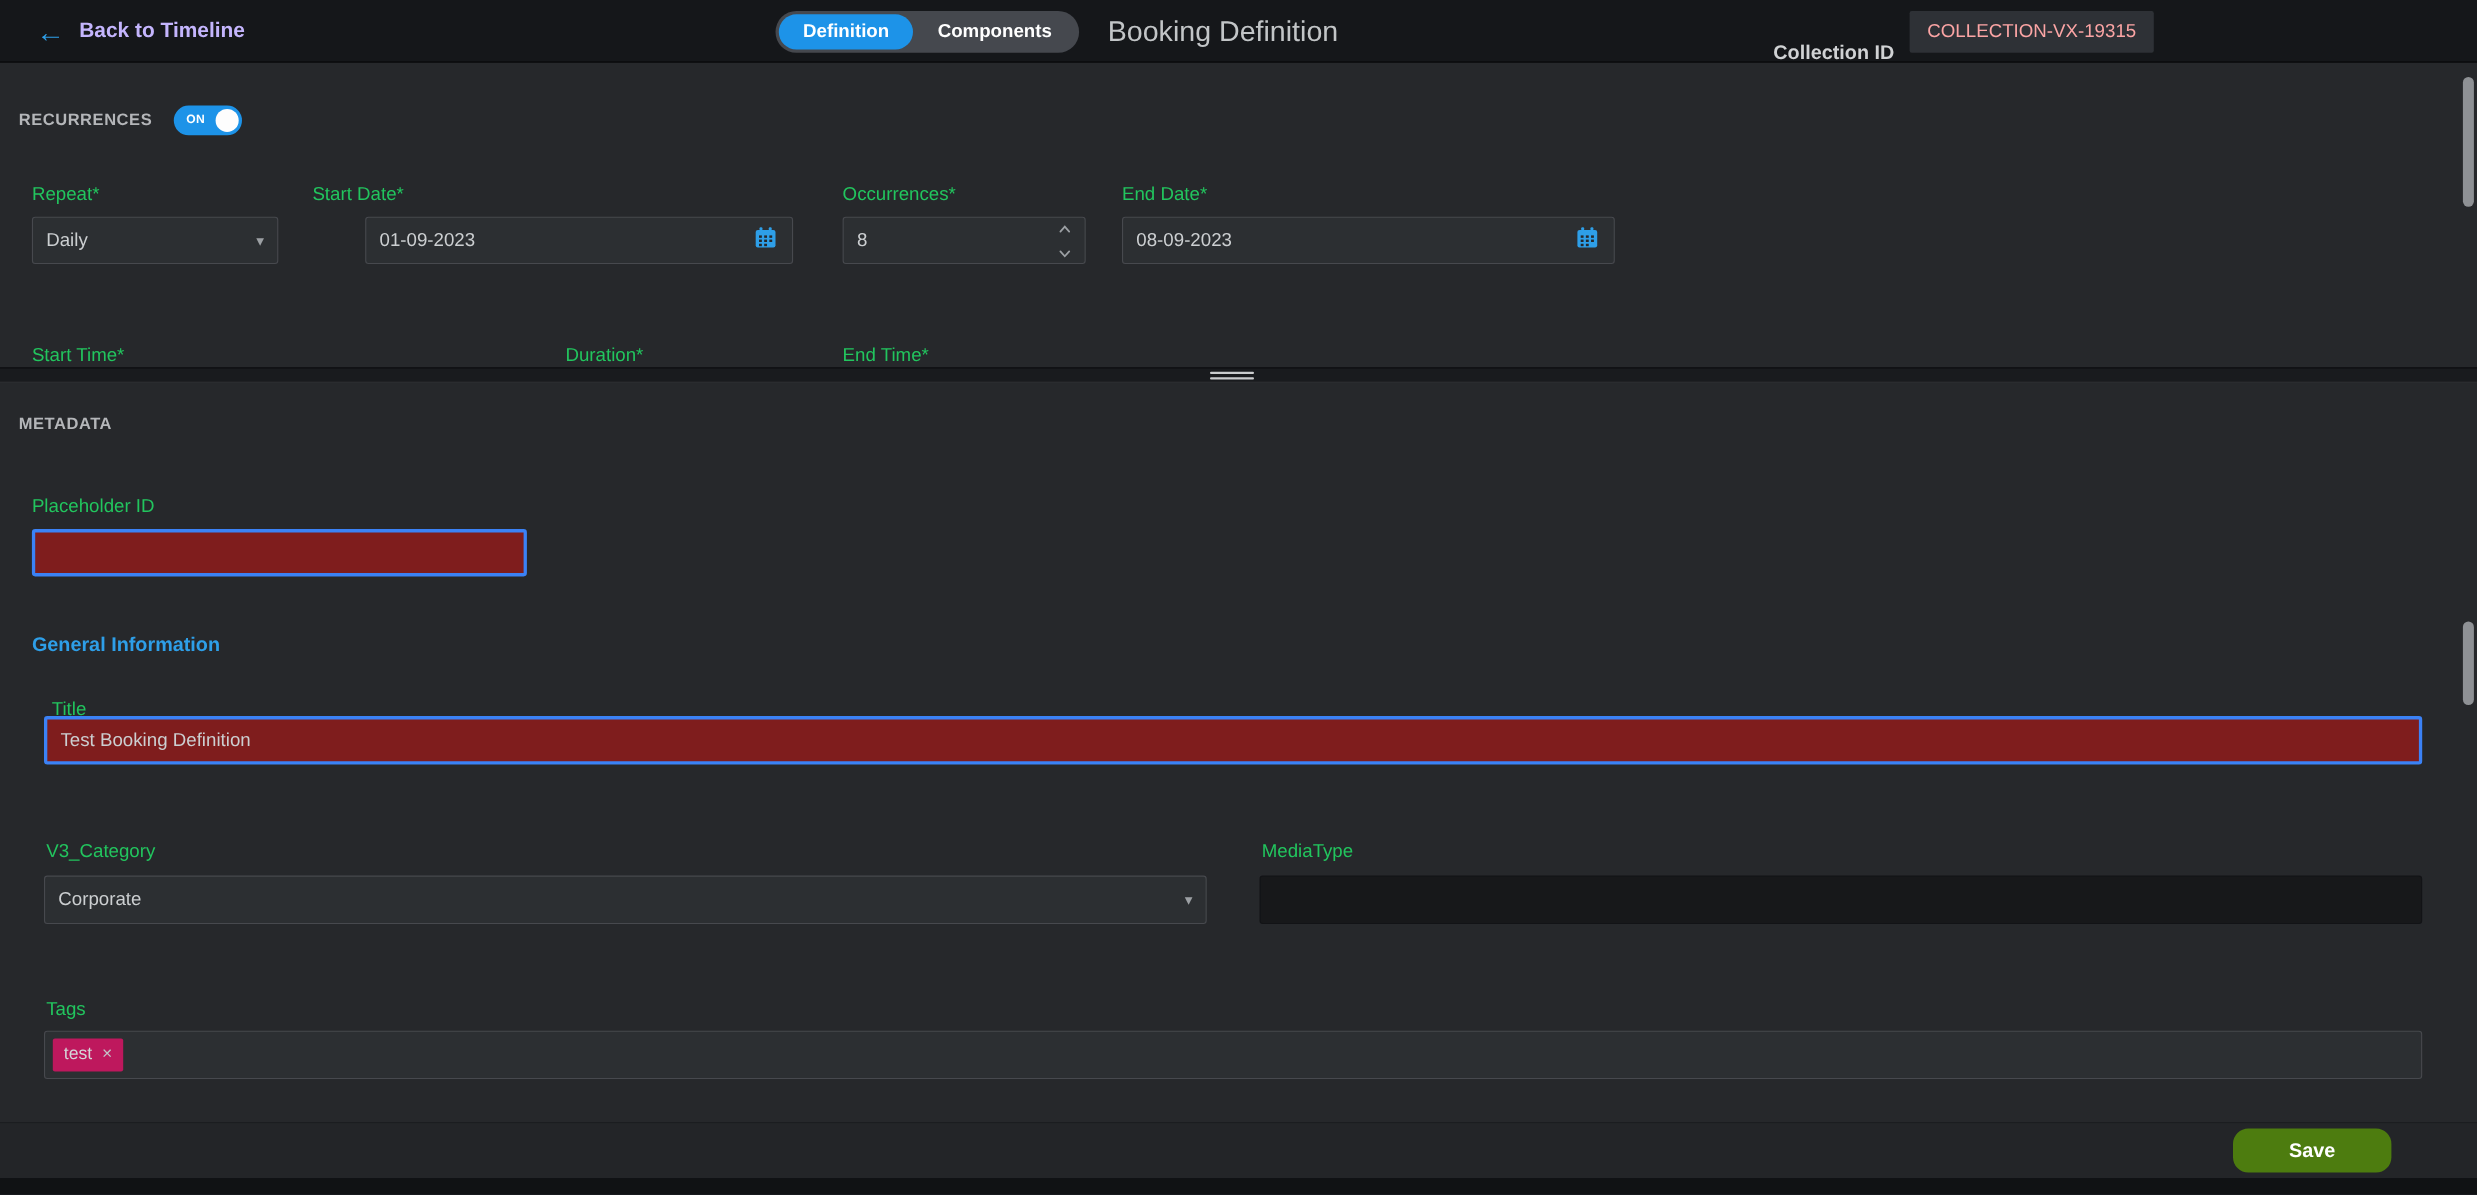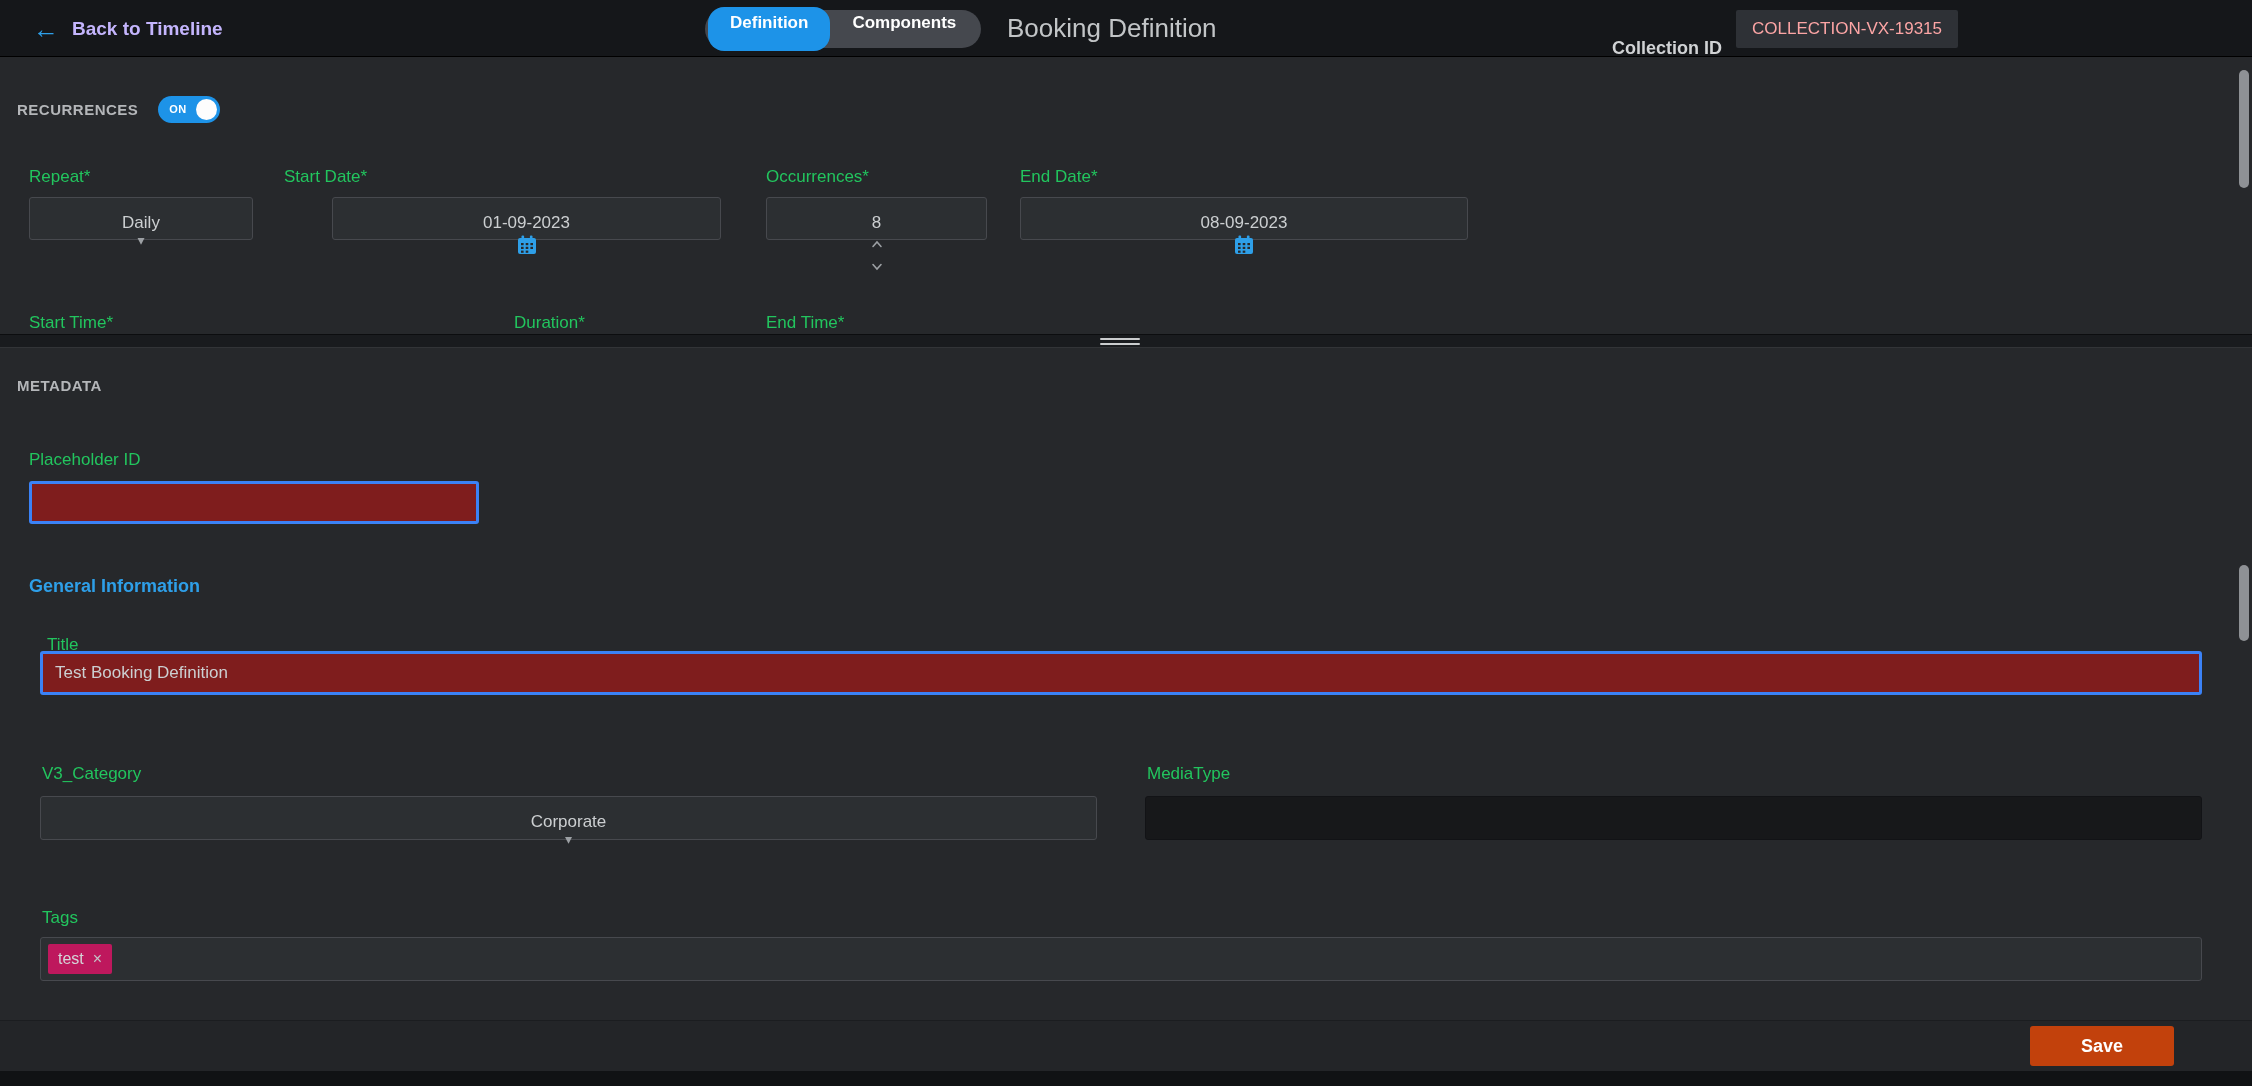--- a/index.html
+++ b/index.html
@@ -22,21 +22,21 @@
   }
   .back-icon { color:#2e9fe8; font-size:26px; line-height:1; font-weight:700; }
   .back-label { font-size:19px; font-weight:700; color:#c4b5fd; }
 
   .tab-group {
     position:absolute; left:705px; top:10px; height:38px;
     display:flex; align-items:center;
     background:#45484e; border-radius:19px; padding:3px;
   }
   .tab {
-    height:44px; line-height:32px; padding:0 22px; border-radius:16px;
+    height:32px; line-height:32px; padding:0 22px; border-radius:16px;
     font-size:17px; font-weight:700; color:#ffffff; cursor:pointer; white-space:nowrap;
   }
   .tab.active { background:#1d93e8; }
 
   .page-title {
     position:absolute; left:1007px; top:0; height:57px;
     display:flex; align-items:center;
     font-size:26px; color:#c2c5c7;
   }
   .collection-group {
@@ -52,21 +52,21 @@
   
   .panel { position:absolute; left:0; width:2252px; background:#26282b; }
   .section-label {
     font-size:15px; font-weight:700; letter-spacing:.5px; color:#b4b6b9;
   }
   .field-label { position:absolute; font-size:17px; font-weight:400; color:#22c55e; white-space:nowrap; }
   .control {
     position:absolute; height:43px;
     display:flex; align-items:center; justify-content:space-between;
     background:#2c2f32; border:1px solid #47494e; border-radius:3px;
-    padding:15px 12px; font-size:17px; color:#cccfd1; cursor:pointer;flex-direction:column;
+    padding:0 12px; font-size:17px; color:#cccfd1; cursor:pointer;
   }
   .chevron { color:#9ca0a4; font-size:14px; line-height:1; }
   .text-input {
     position:absolute; height:43px;
     background:#7f1d1d; border:3px solid #3b82f6; border-radius:3px;
     padding:0 12px; font-size:17px; color:#cccfd1; outline:none;
     font-family:"Liberation Sans", sans-serif;
   }
 
   
@@ -117,21 +117,21 @@
   }
   .tag-remove { color:#c3c5c8; font-size:16px; line-height:1; cursor:pointer; }
 
   
   .footer {
     position:absolute; left:0; top:1020px; width:2252px; height:51px;
     background:#232528; border-top:1px solid #1b1d20;
   }
   .save-btn {
     position:absolute; right:78px; top:5px; width:144px; height:40px;
-    background:#c2410c; border:none; border-radius:3px;
+    background:#4d7c0f; border:none; border-radius:14px;
     color:#ffffff; font-size:18px; font-weight:700; cursor:pointer;
     font-family:"Liberation Sans", sans-serif;
   }
   .bottom-strip {
     position:absolute; left:0; top:1071px; width:2252px; height:15px;
     background:#101214;
   }
 
   
   .scroll-thumb {

